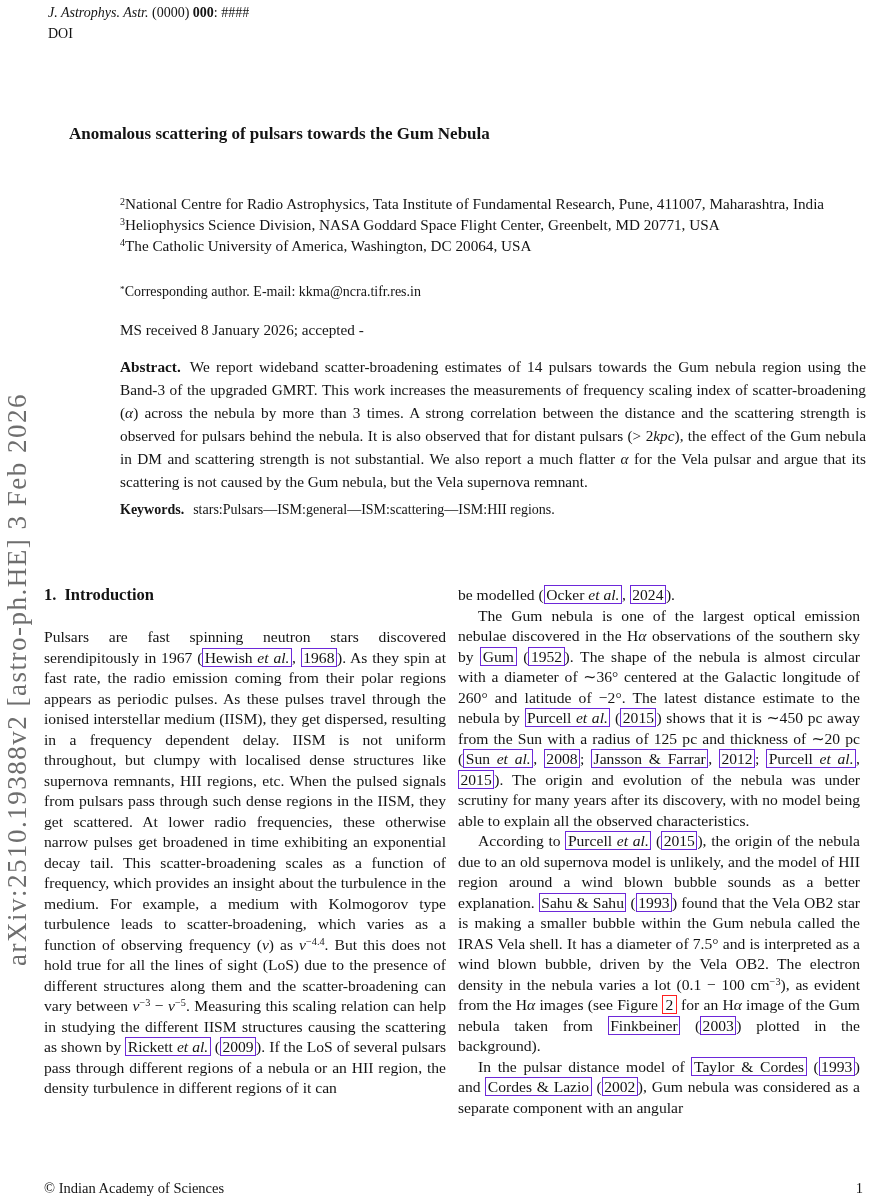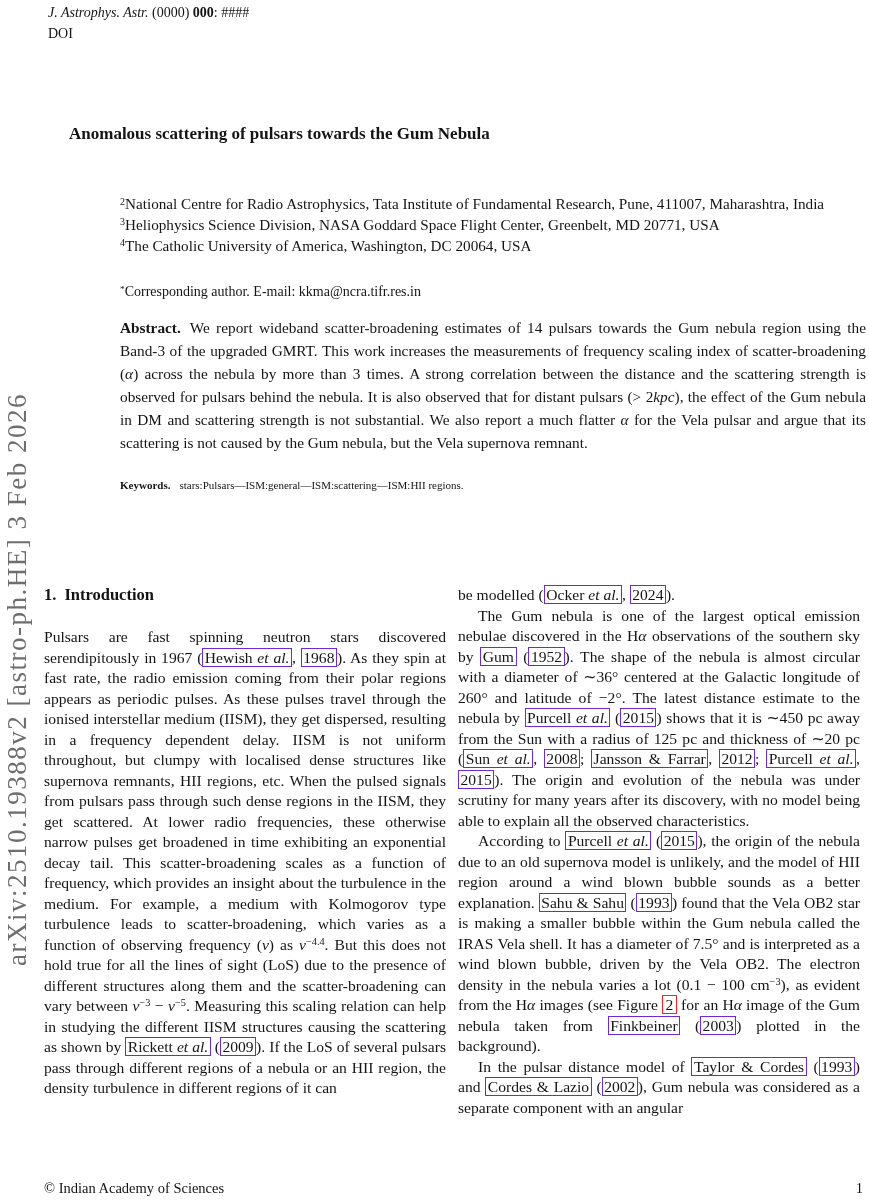--- a/index.html
+++ b/index.html
@@ -18,21 +18,21 @@
   .journal-header .doi{margin-top:3px;}
   
   .page-title{position:absolute;left:53px;top:108px;margin:16px;font-size:17px;font-weight:bold;}
   
   .front{position:absolute;left:120px;width:746px;top:172px;}
   .authors{font-size:16.5px;}
   .affils{margin-top:22px;font-size:15.2px;line-height:20.8px;text-align:justify;}
   .corresp{margin-top:28px;font-size:14px;}
   .ms-line{margin-top:21px;font-size:15.2px;}
   .abstract{margin-top:16px;font-size:15.3px;line-height:23px;text-align:justify;}
-  .keywords{margin-top:25px;font-size:11px;}
+  .keywords{margin-top:9px;font-size:14px;}
   .lead{margin-right:9px;}
   
   .columns{position:absolute;left:44px;top:585px;width:822px;display:flex;gap:12px;}
   .col{width:402px;}
   .col h2{font-size:16.5px;margin:0 0 22px 0;}
   .col h2 .h-label{margin-left:8px;}
   .col p{margin:0;font-size:15.6px;line-height:20.5px;text-align:justify;}
   .col p.indent{text-indent:20px;}
   
   .cite{
@@ -62,20 +62,21 @@
 
   <h1 class="page-title">Anomalous scattering of pulsars towards the Gum Nebula</h1>
 
   <div class="front">
     <div class="affils">
       <div><sup>2</sup>National Centre for Radio Astrophysics, Tata Institute of Fundamental Research, Pune, 411007, Maharashtra, India</div>
       <div><sup>3</sup>Heliophysics Science Division, NASA Goddard Space Flight Center, Greenbelt, MD 20771, USA</div>
       <div><sup>4</sup>The Catholic University of America, Washington, DC 20064, USA</div>
     </div>
     <div class="corresp"><sup>*</sup>Corresponding author. E-mail: kkma@ncra.tifr.res.in</div>
+    <div class="ms-line">MS received 8 January 2026; accepted -</div>
     <div class="abstract"><strong class="lead">Abstract.</strong>We report wideband scatter-broadening estimates of 14 pulsars towards the Gum nebula region using the Band-3 of the upgraded GMRT. This work increases the measurements of frequency scaling index of scatter-broadening (<em>α</em>) across the nebula by more than 3 times. A strong correlation between the distance and the scattering strength is observed for pulsars behind the nebula. It is also observed that for distant pulsars (&gt; 2<em>kpc</em>), the effect of the Gum nebula in DM and scattering strength is not substantial. We also report a much flatter <em>α</em> for the Vela pulsar and argue that its scattering is not caused by the Gum nebula, but the Vela supernova remnant.</div>
     <div class="keywords"><strong class="lead">Keywords.</strong>stars:Pulsars—ISM:general—ISM:scattering—ISM:HII regions.</div>
   </div>
 
   <div class="columns">
     <div class="col">
       <h2>
         <span class="h-num">1.</span><span class="h-label">Introduction</span>
       </h2>
       <p>Pulsars are fast spinning neutron stars discovered serendipitously in 1967 (<span class="cite">Hewish <em>et al.</em></span>, <span class="cite">1968</span>). As they spin at fast rate, the radio emission coming from their polar regions appears as periodic pulses.  As these pulses travel through the ionised interstellar medium (IISM), they get dispersed, resulting in a frequency dependent delay.  IISM is not uniform throughout, but clumpy with localised dense structures like supernova remnants, HII regions, etc.  When the pulsed signals from pulsars pass through such dense regions in the IISM, they get scattered.  At lower radio frequencies, these otherwise narrow pulses get broadened in time exhibiting an exponential decay tail. This scatter-broadening scales as a function of frequency, which provides an insight about the turbulence in the medium. For example, a medium with Kolmogorov type turbulence leads to scatter-broadening, which varies as a function of observing frequency (<em>ν</em>) as <em>ν</em><sup>−4.4</sup>.  But this does not hold true for all the lines of sight (LoS) due to the presence of different structures along them and the scatter-broadening can vary between <em>ν</em><sup>−3</sup> − <em>ν</em><sup>−5</sup>.  Measuring this scaling relation can help in studying the different IISM structures causing the scattering as shown by <span class="cite">Rickett <em>et al.</em></span> (<span class="cite">2009</span>). If the LoS of several pulsars pass through different regions of a nebula or an HII region, the density turbulence in different regions of it can</p>

